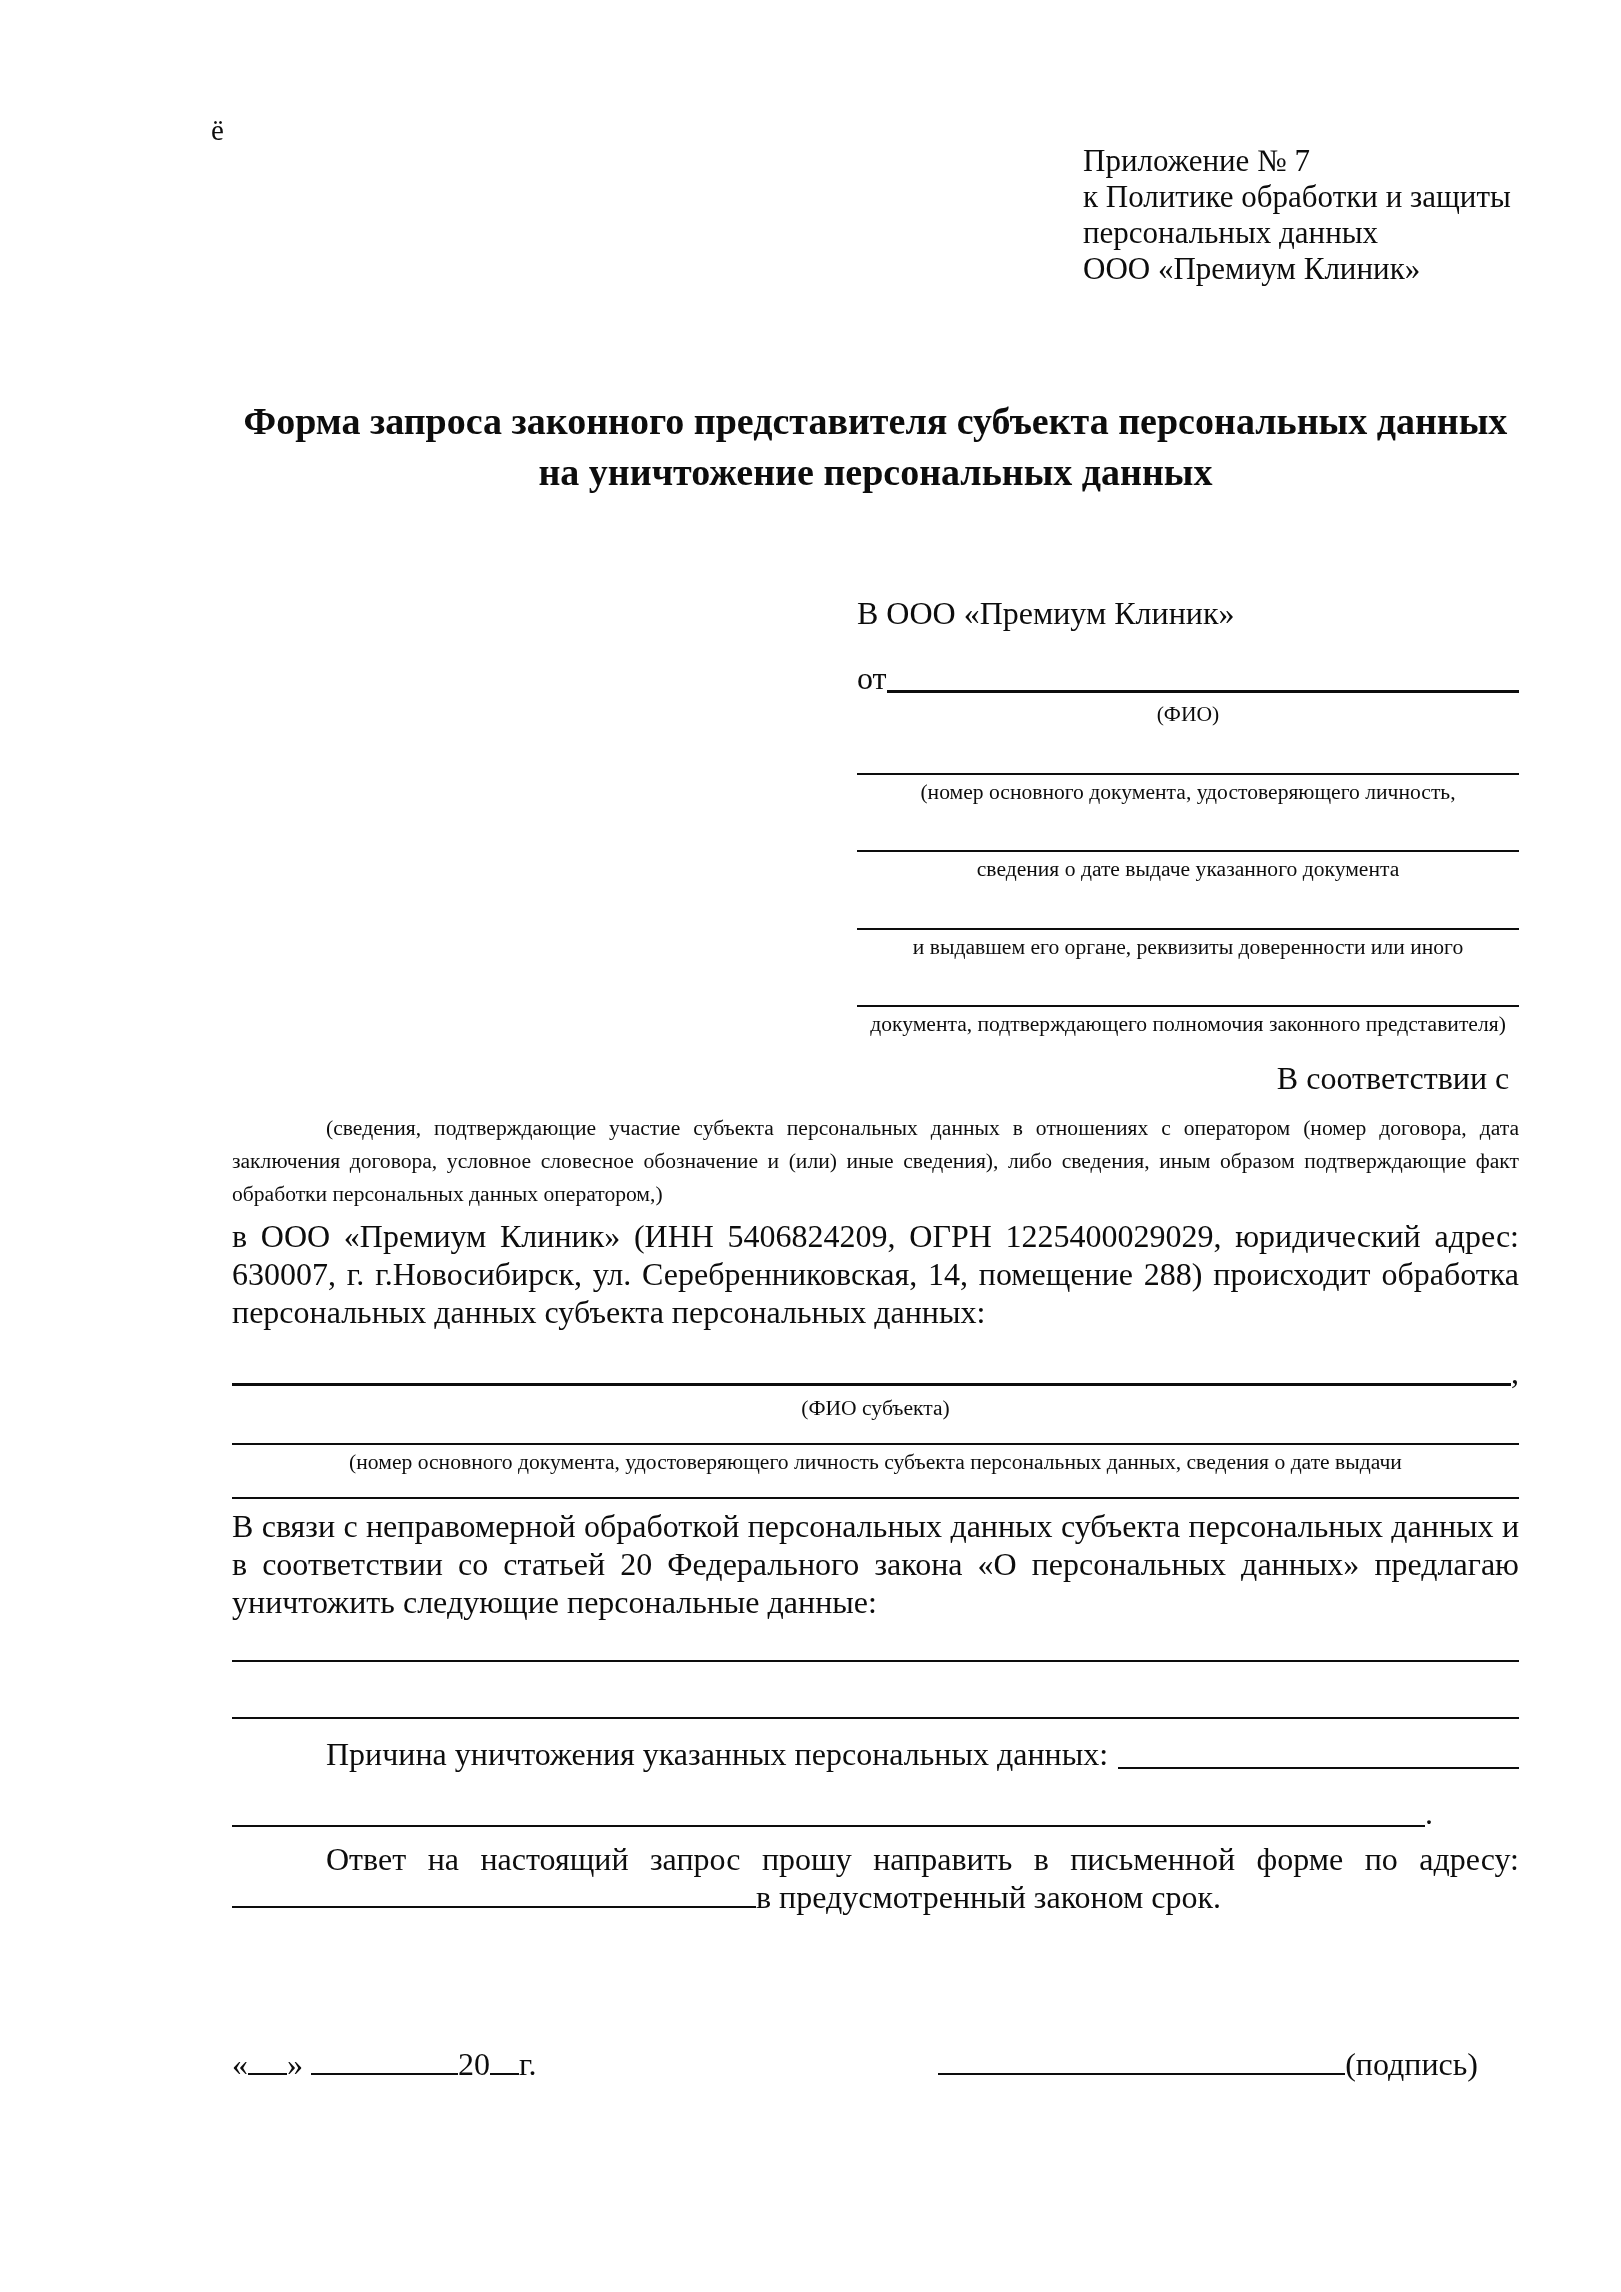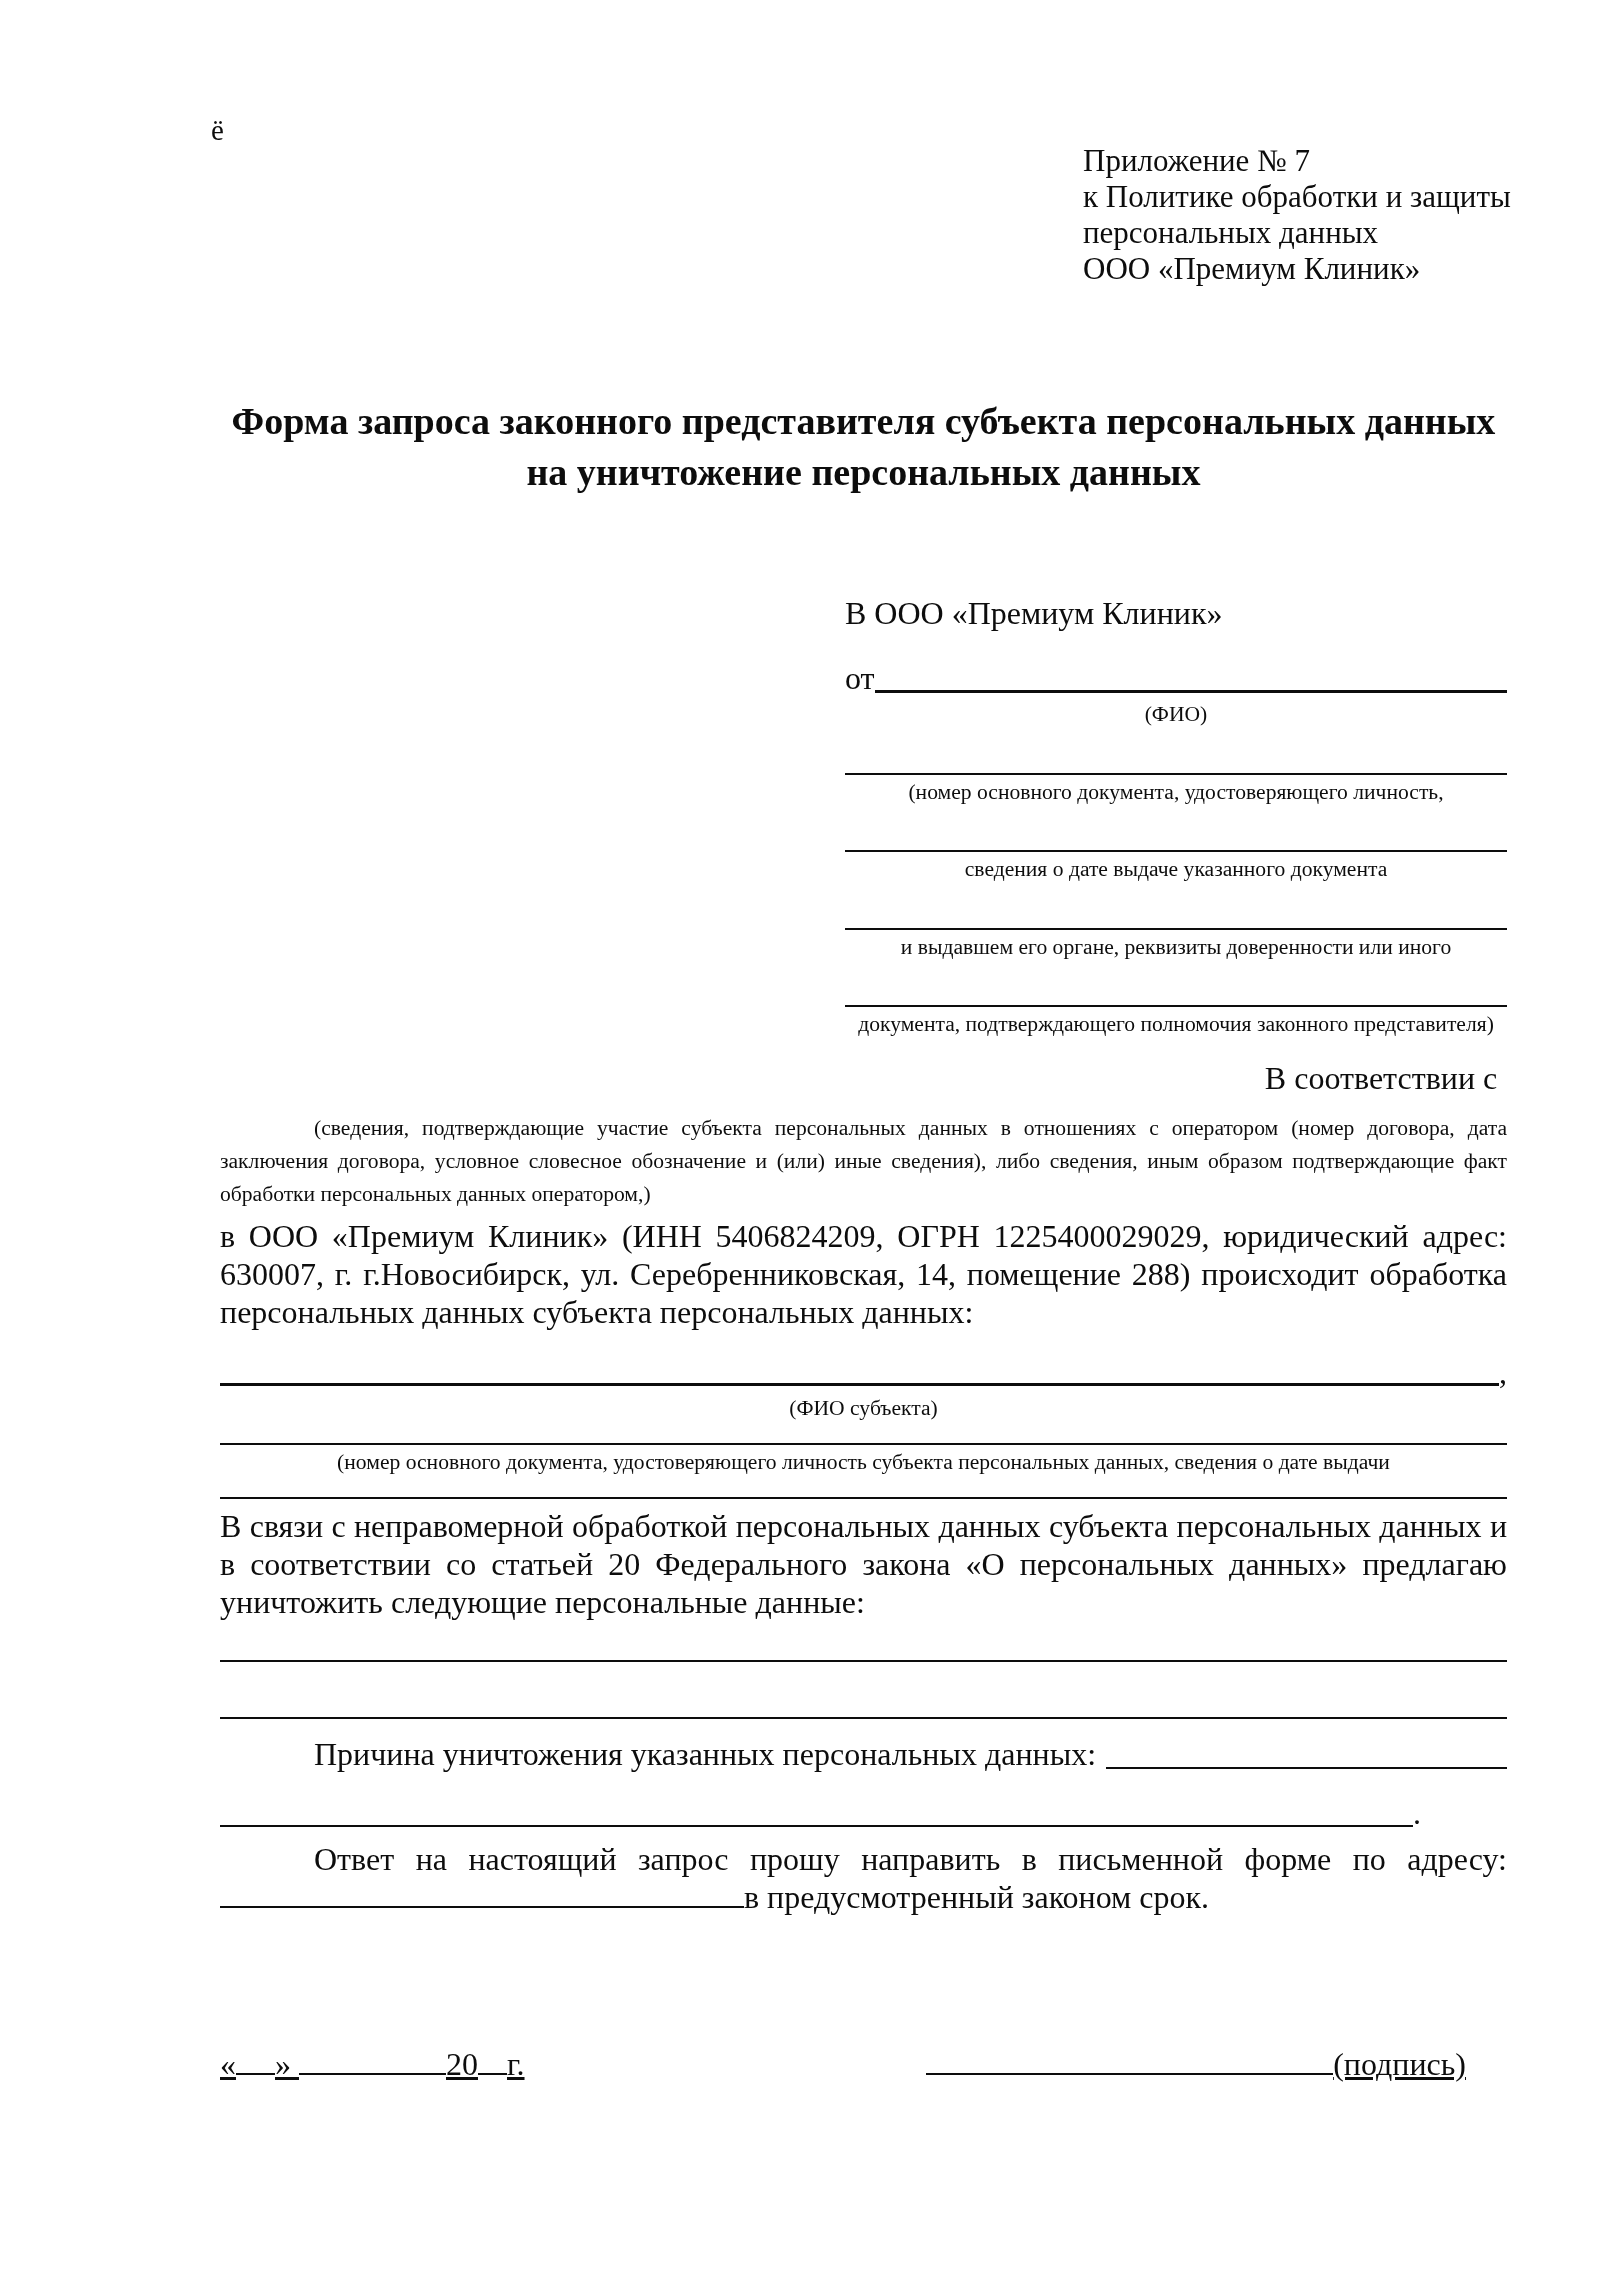--- a/index.html
+++ b/index.html
@@ -16,21 +16,21 @@
     position:absolute; left:211px; top:114px;
     font-size:29px;
   }
   .header-block {
     position:absolute; left:1083px; top:143px;
     width:461px;
     font-size:31px; line-height:36px;
     text-align:left;
   }
   .content {
-    position:absolute; left:220px; top:0;
+    position:absolute; left:232px; top:0;
     width:1287px;
   }
   .doc-title {
     margin-top:396px;
     text-align:center;
     font-weight:bold;
     font-size:38px; line-height:51px;
   }
   .addressee {
     margin-left:625px;
@@ -85,21 +85,21 @@
   }
   .sline {
     display:inline-block;
     border-bottom:2.9px solid #0d0d0d;
   }
   .signature-row {
     margin-top:129px;
     display:flex;
     justify-content:space-between;
     align-items:flex-end;
-    font-size:32px; line-height:39px;text-decoration:underline;
+    font-size:32px; line-height:39px;
   }
   .sig-right { margin-right:41px; }
   .w40 { width:39px; } .w150 { width:147px; } .w30 { width:29px; } .w415 { width:407px; }
 </style>
 </head>
 <body>
 
 <div class="doc-page">
 
   <div class="stray-char">ё</div>

